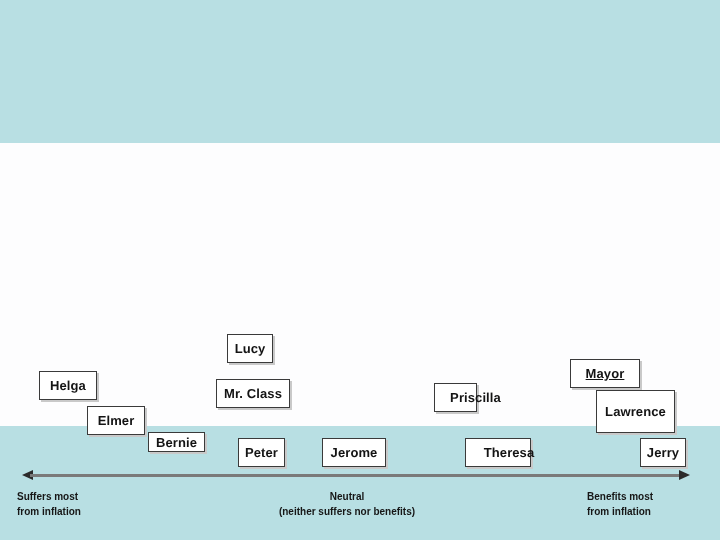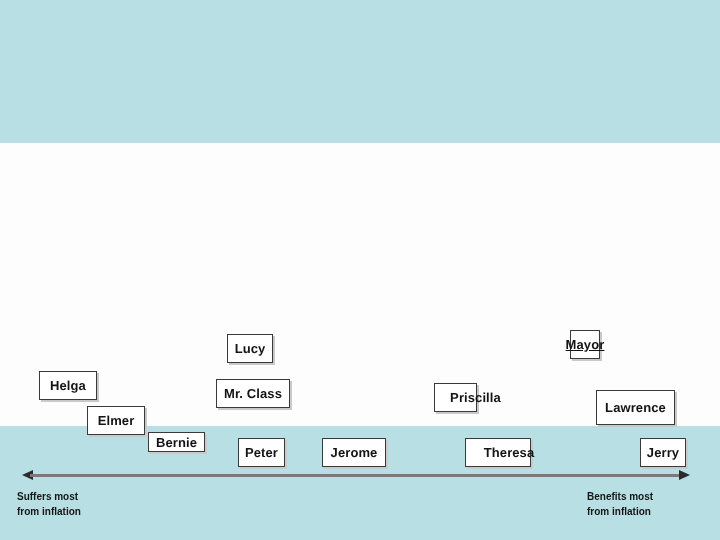--- a/index.html
+++ b/index.html
@@ -111,24 +111,26 @@
     <div id="boxes">
         <div class="name-box" style="left: 39px; top: 228px; width: 58px; height: 29px;">Helga</div>
         <div class="name-box" style="left: 39px; top: 263px; width: 58px; height: 29px; margin-left: 48px;">Elmer</div>
         <div class="name-box" style="left: 227px; top: 191px; width: 46px; height: 29px;">Lucy</div>
         <div class="name-box" style="left: 216px; top: 236px; width: 74px; height: 29px;">Mr. Class</div>
         <div class="name-box" style="left: 148px; top: 289px; width: 57px; height: 20px;">Bernie</div>
         <div class="name-box" style="left: 238px; top: 295px; width: 47px; height: 29px;">Peter</div>
         <div class="name-box" style="left: 322px; top: 295px; width: 64px; height: 29px;">Jerome</div>
         <div class="name-box" style="left: 434px; top: 240px; width: 43px; height: 29px; padding-left: 40px;">Priscilla</div>
         <div class="name-box" style="left: 465px; top: 295px; width: 66px; height: 29px; padding-left: 22px;">Theresa</div>
-        <div class="name-box" style="left: 570px; top: 187px; width: 30px; height: 29px; text-decoration: underline;">Mayor</div>
-        <div class="name-box" style="left: 596px; top: 247px; width: 79px; height: 35px;">Lawrence</div>
+        <div class="name-box" style="left: 570px; top: 216px; width: 70px; height: 29px; text-decoration: underline;">Mayor</div>
+        <div class="name-box" style="left: 596px; top: 247px; width: 79px; height: 43px;">Lawrence</div>
         <div class="name-box" style="left: 640px; top: 295px; width: 46px; height: 29px; text-align: right;">Jerry</div>
       </div>
 
     <div class="caption left">Suffers most
 from inflation</div>
+    <div class="caption center">Neutral
+(neither suffers nor benefits)</div>
     <div class="caption right">Benefits most
 from inflation</div>
 
   </div>
 </div>
 
 </body></html>

